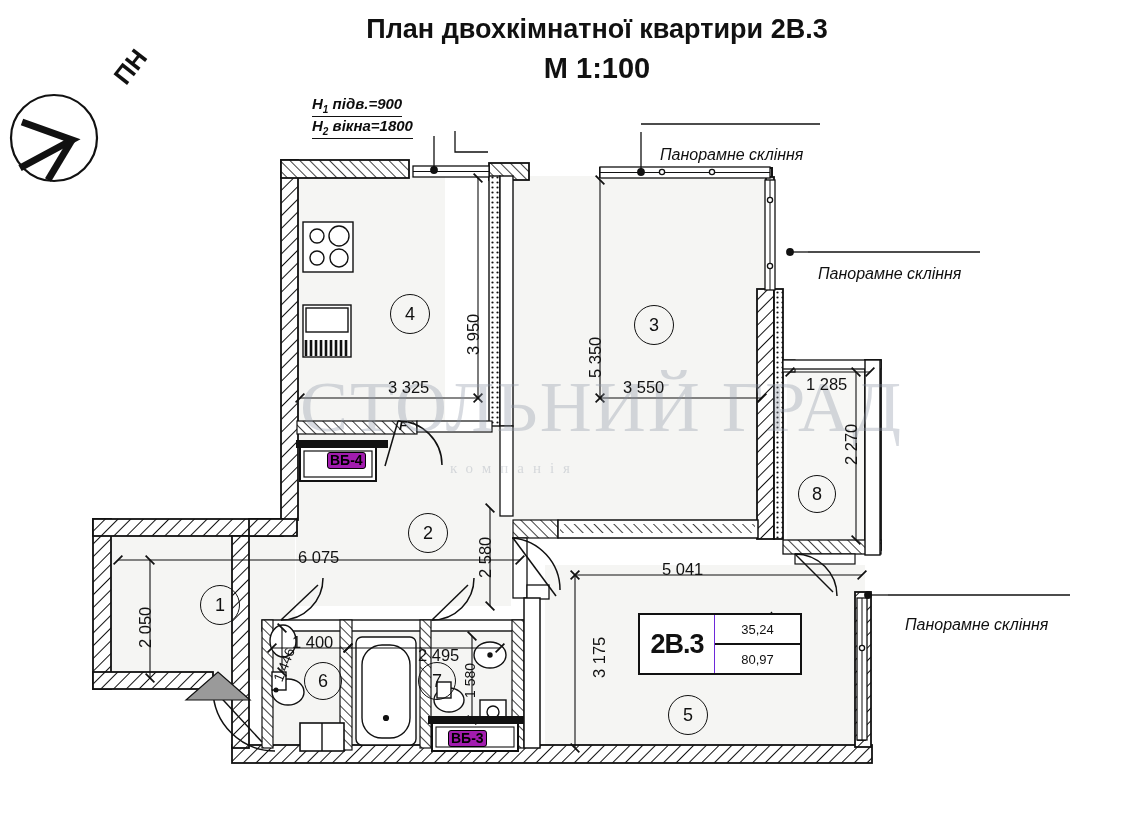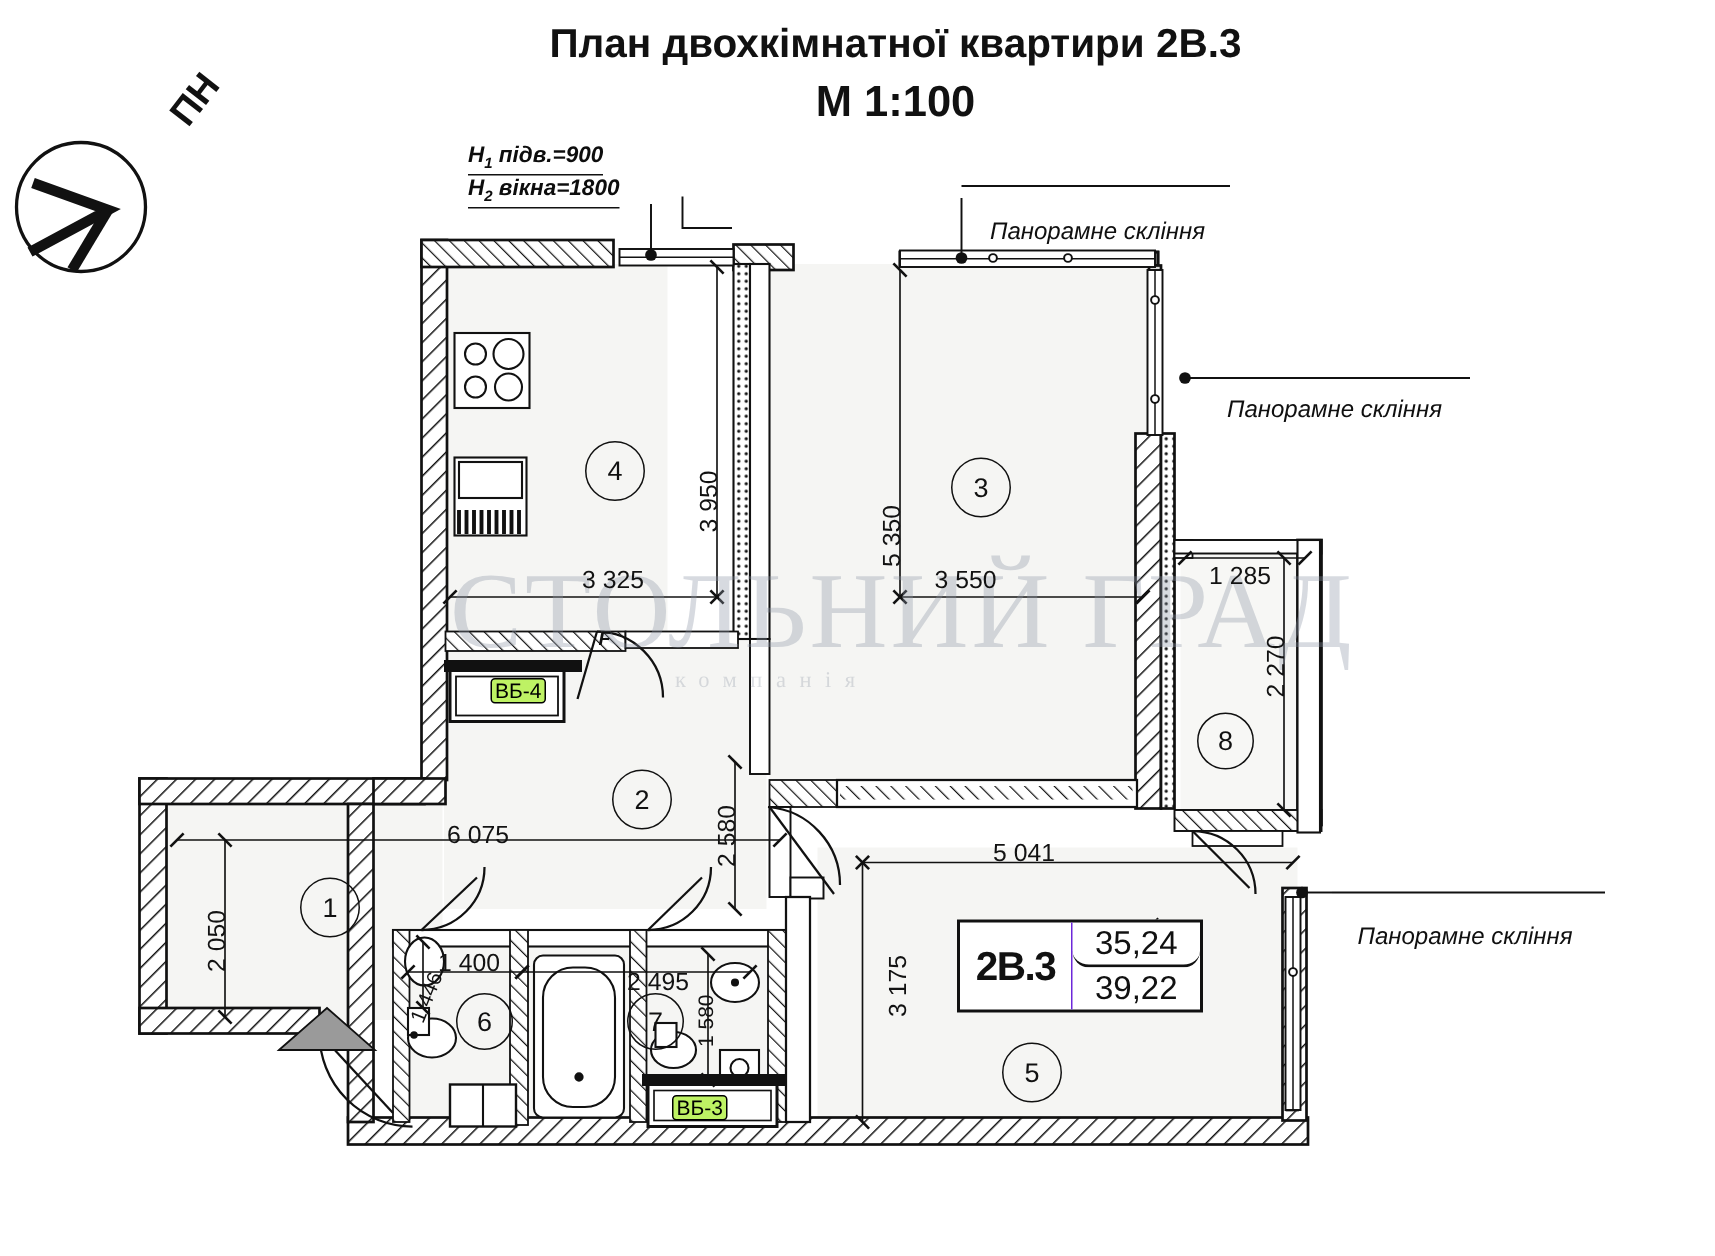--- a/index.html
+++ b/index.html
@@ -32,38 +32,38 @@
     color:#0d0d0d;white-space:nowrap;
   }
   .hnote sub{font-size:10px;}
 
   .roomnum{
     position:absolute;border:1.6px solid #111;border-radius:50%;
     background:transparent;display:flex;align-items:center;justify-content:center;
     font-size:18px;color:#111;font-weight:normal;
   }
   .vb{
-    position:absolute;font-size:14px;font-weight:normal;color:#000;
-    background:#bef264;border:1.4px solid #000;border-radius:3px;
+    position:absolute;font-size:14px;font-weight:bold;color:#000;
+    background:#a21caf;border:1.4px solid #000;border-radius:3px;
     padding:0 2px;line-height:15px;white-space:nowrap;
   }
   .fmark{position:absolute;font-size:13px;font-weight:bold;font-style:italic;color:#111;}
 
   
   #infobox{
     position:absolute;left:638px;top:613px;width:160px;height:58px;
     border:2px solid #111;background:#fff;display:flex;
   }
   #infobox .code{
     width:74px;display:flex;align-items:center;justify-content:center;
     font-size:27px;font-weight:bold;border-right:1px solid #6d28d9;letter-spacing:-1px;
   }
   #infobox .areas{flex:1;display:flex;flex-direction:column;}
   #infobox .areas div{
-    flex:1;display:flex;align-items:center;justify-content:center;font-size:22px;border-radius:11px;
+    flex:1;display:flex;align-items:center;justify-content:center;font-size:13px;
   }
   #infobox .areas div:first-child{border-bottom:2px solid #111;}
 
   
   #compass{position:absolute;left:8px;top:92px;width:92px;height:92px;}
   #compass-label{
     position:absolute;left:108px;top:72px;font-size:25px;font-weight:bold;
     transform:rotate(-52deg);transform-origin:left top;color:#111;
   }
 
@@ -71,21 +71,21 @@
   #watermark{
     position:absolute;left:300px;top:370px;width:540px;height:150px;
     pointer-events:none;opacity:.34;
   }
   #wm-main{
     font-family:"Liberation Serif", serif;font-size:72px;color:#8d96a6;
     letter-spacing:2px;white-space:nowrap;line-height:74px;
   }
   #wm-sub{
     font-family:"Liberation Serif", serif;font-size:15px;color:#98a0ad;
-    letter-spacing:9px;white-space:nowrap;margin-top:2px;margin-left:150px;
+    letter-spacing:9px;white-space:nowrap;margin-top:16px;margin-left:150px;
   }
 </style>
 </head>
 <body>
 
 <div id="stage">
 
   <div class="ttl" id="title-main">План двохкімнатної квартири 2В.3</div>
   <div class="ttl" id="title-scale">М 1:100</div>
 
@@ -394,17 +394,17 @@
 
   <div class="vb" style="left:327px;top:452px;">ВБ-4</div>
   <div class="vb" style="left:448px;top:730px;">ВБ-3</div>
 
   <div class="fmark" style="left:399px;top:418px;">F</div>
 
   <div id="infobox">
     <div class="code">2В.3</div>
     <div class="areas">
       <div>35,24</div>
-      <div>39,22</div>
+      <div>80,97</div>
     </div>
   </div>
 
 </div>
 
 </body></html>

